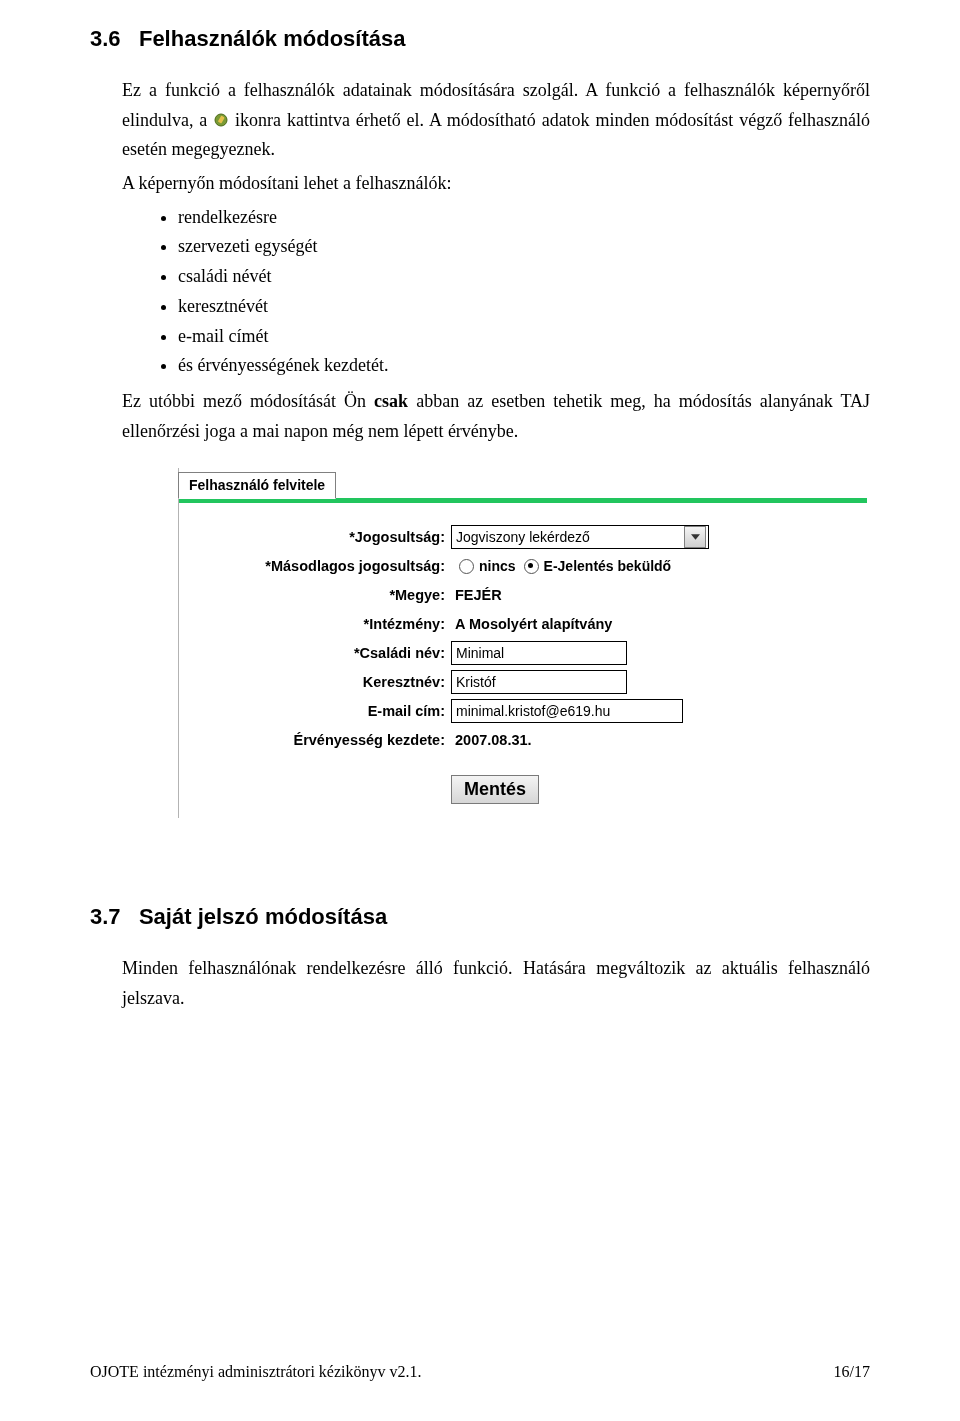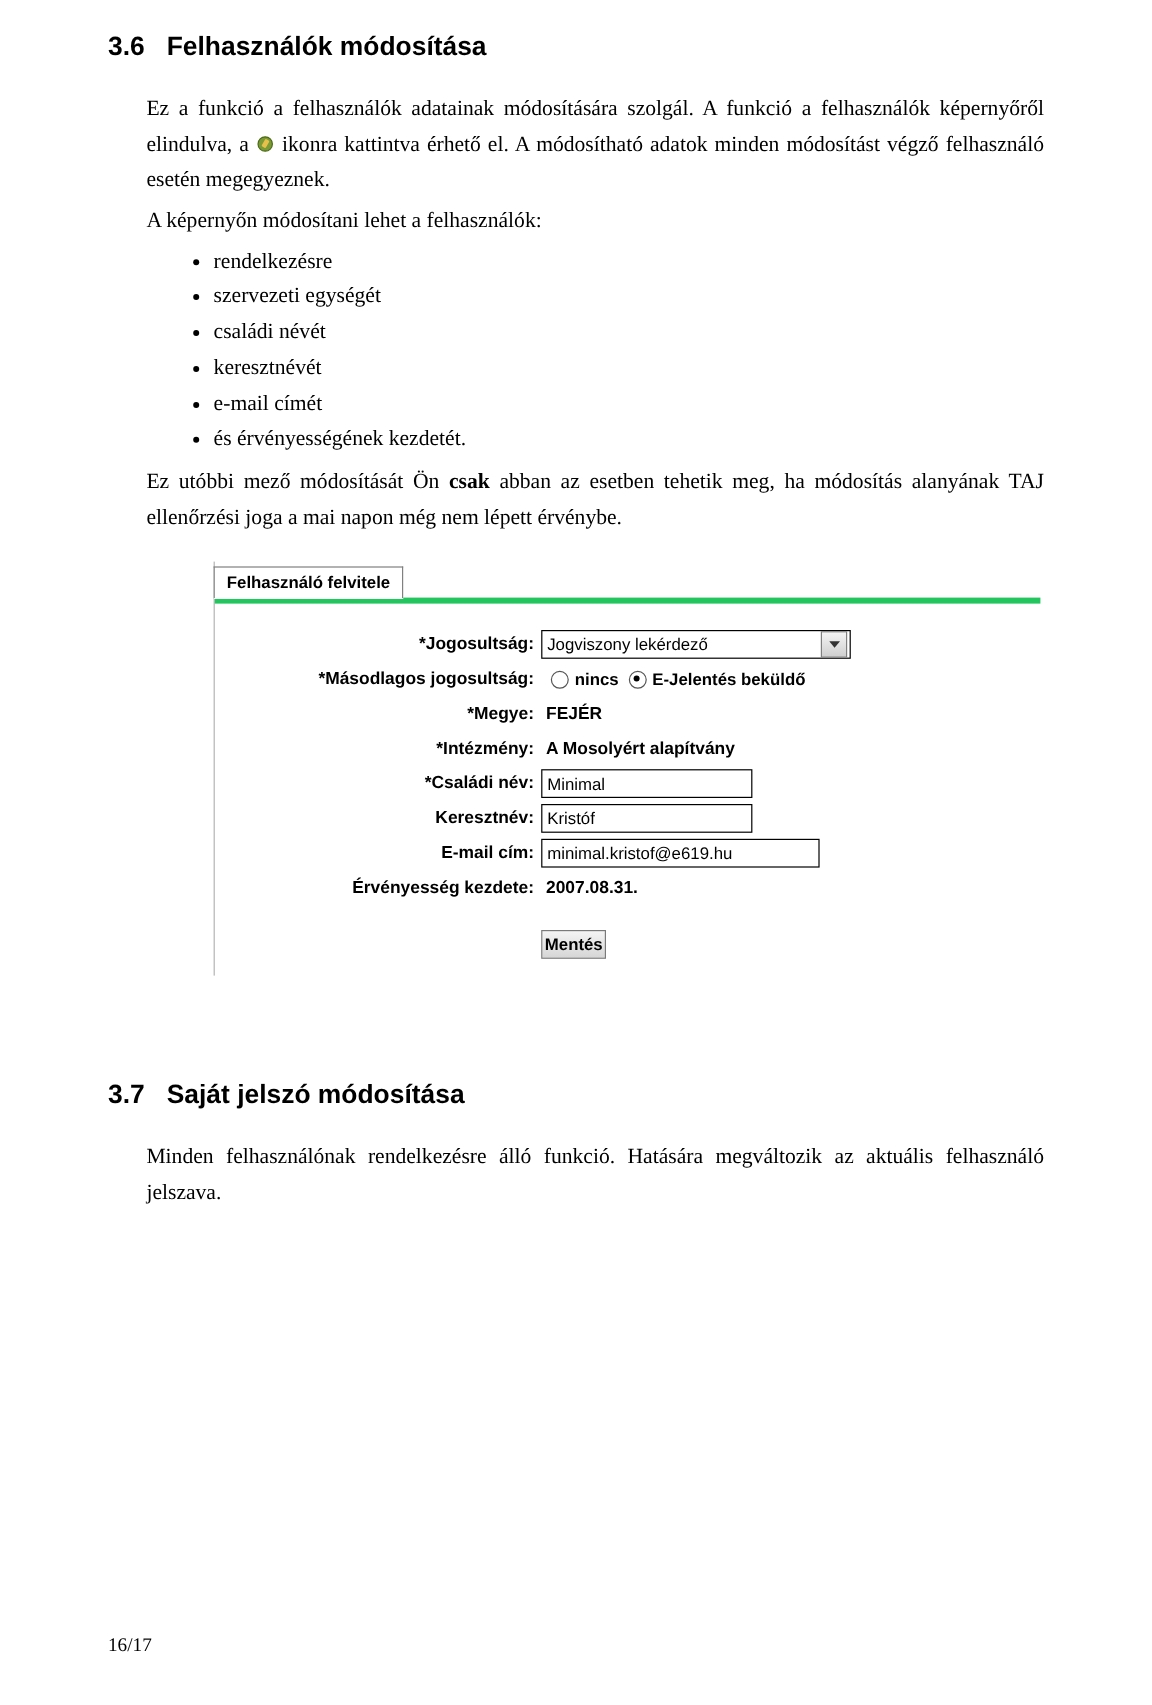--- a/index.html
+++ b/index.html
@@ -133,26 +133,26 @@
     background: #000;
     border-radius: 50%;
   }
   .radio-label { font-weight: bold; font-size: 14px; }
   .save-btn-row {
     margin-top: 22px;
     padding-left: 262px;
   }
   .save-btn {
     display: inline-block;
-    padding: 3px 2px;
+    padding: 3px 12px;
     background: linear-gradient(#f4f4f4, #d6d6d6);
     border: 1px solid #7a7a7a;
     font-weight: bold;
     font-family: Arial, Helvetica, sans-serif;
-    font-size: 14px;
+    font-size: 18px;
   }
 
   .footer {
     position: absolute;
     bottom: 40px;
     left: 90px;
     right: 90px;
     display: flex;
     justify-content: space-between;
     font-size: 16px;
@@ -271,16 +271,17 @@
 
   <h2 class="section">
     <span>3.7</span>
     &nbsp;
     <span>Saját jelszó módosítása</span>
   </h2>
 
   <p class="body-text">Minden felhasználónak rendelkezésre álló funkció. Hatására megváltozik az aktuális felhasználó jelszava.</p>
 
   <div class="footer">
+    <span>OJOTE intézményi adminisztrátori kézikönyv v2.1.</span>
     <span>16/17</span>
   </div>
 
 </div>
 
 </body></html>

